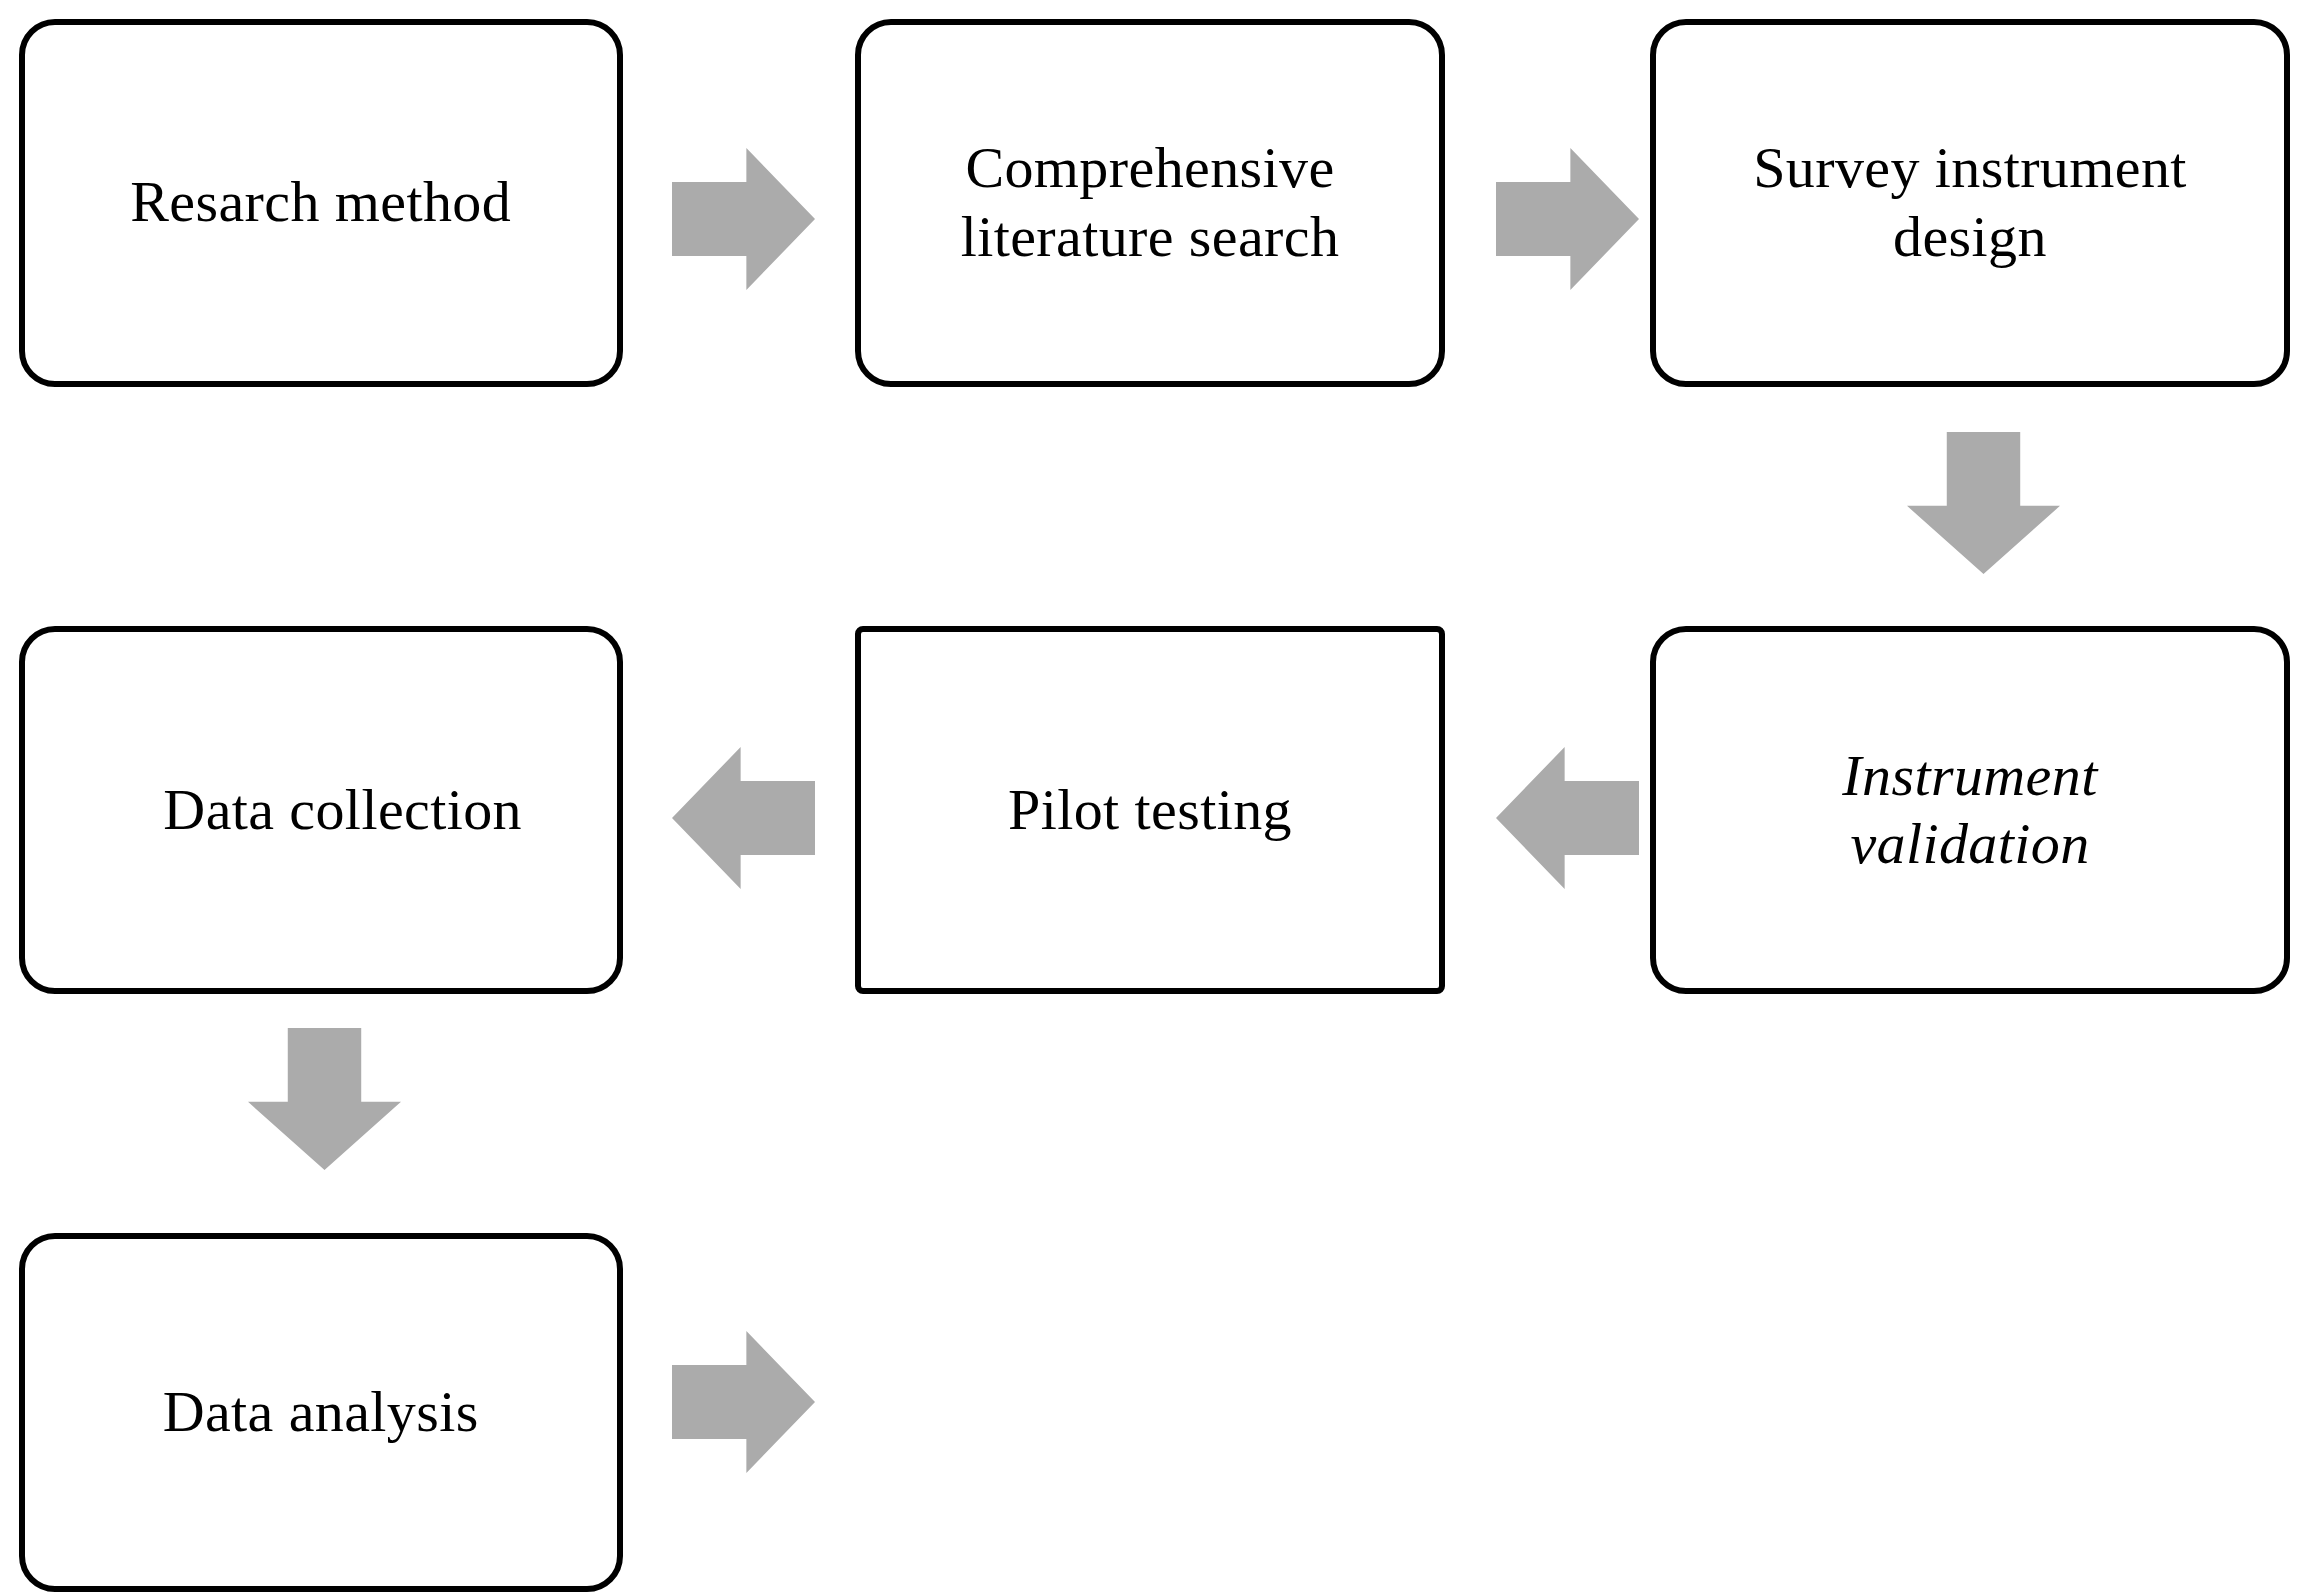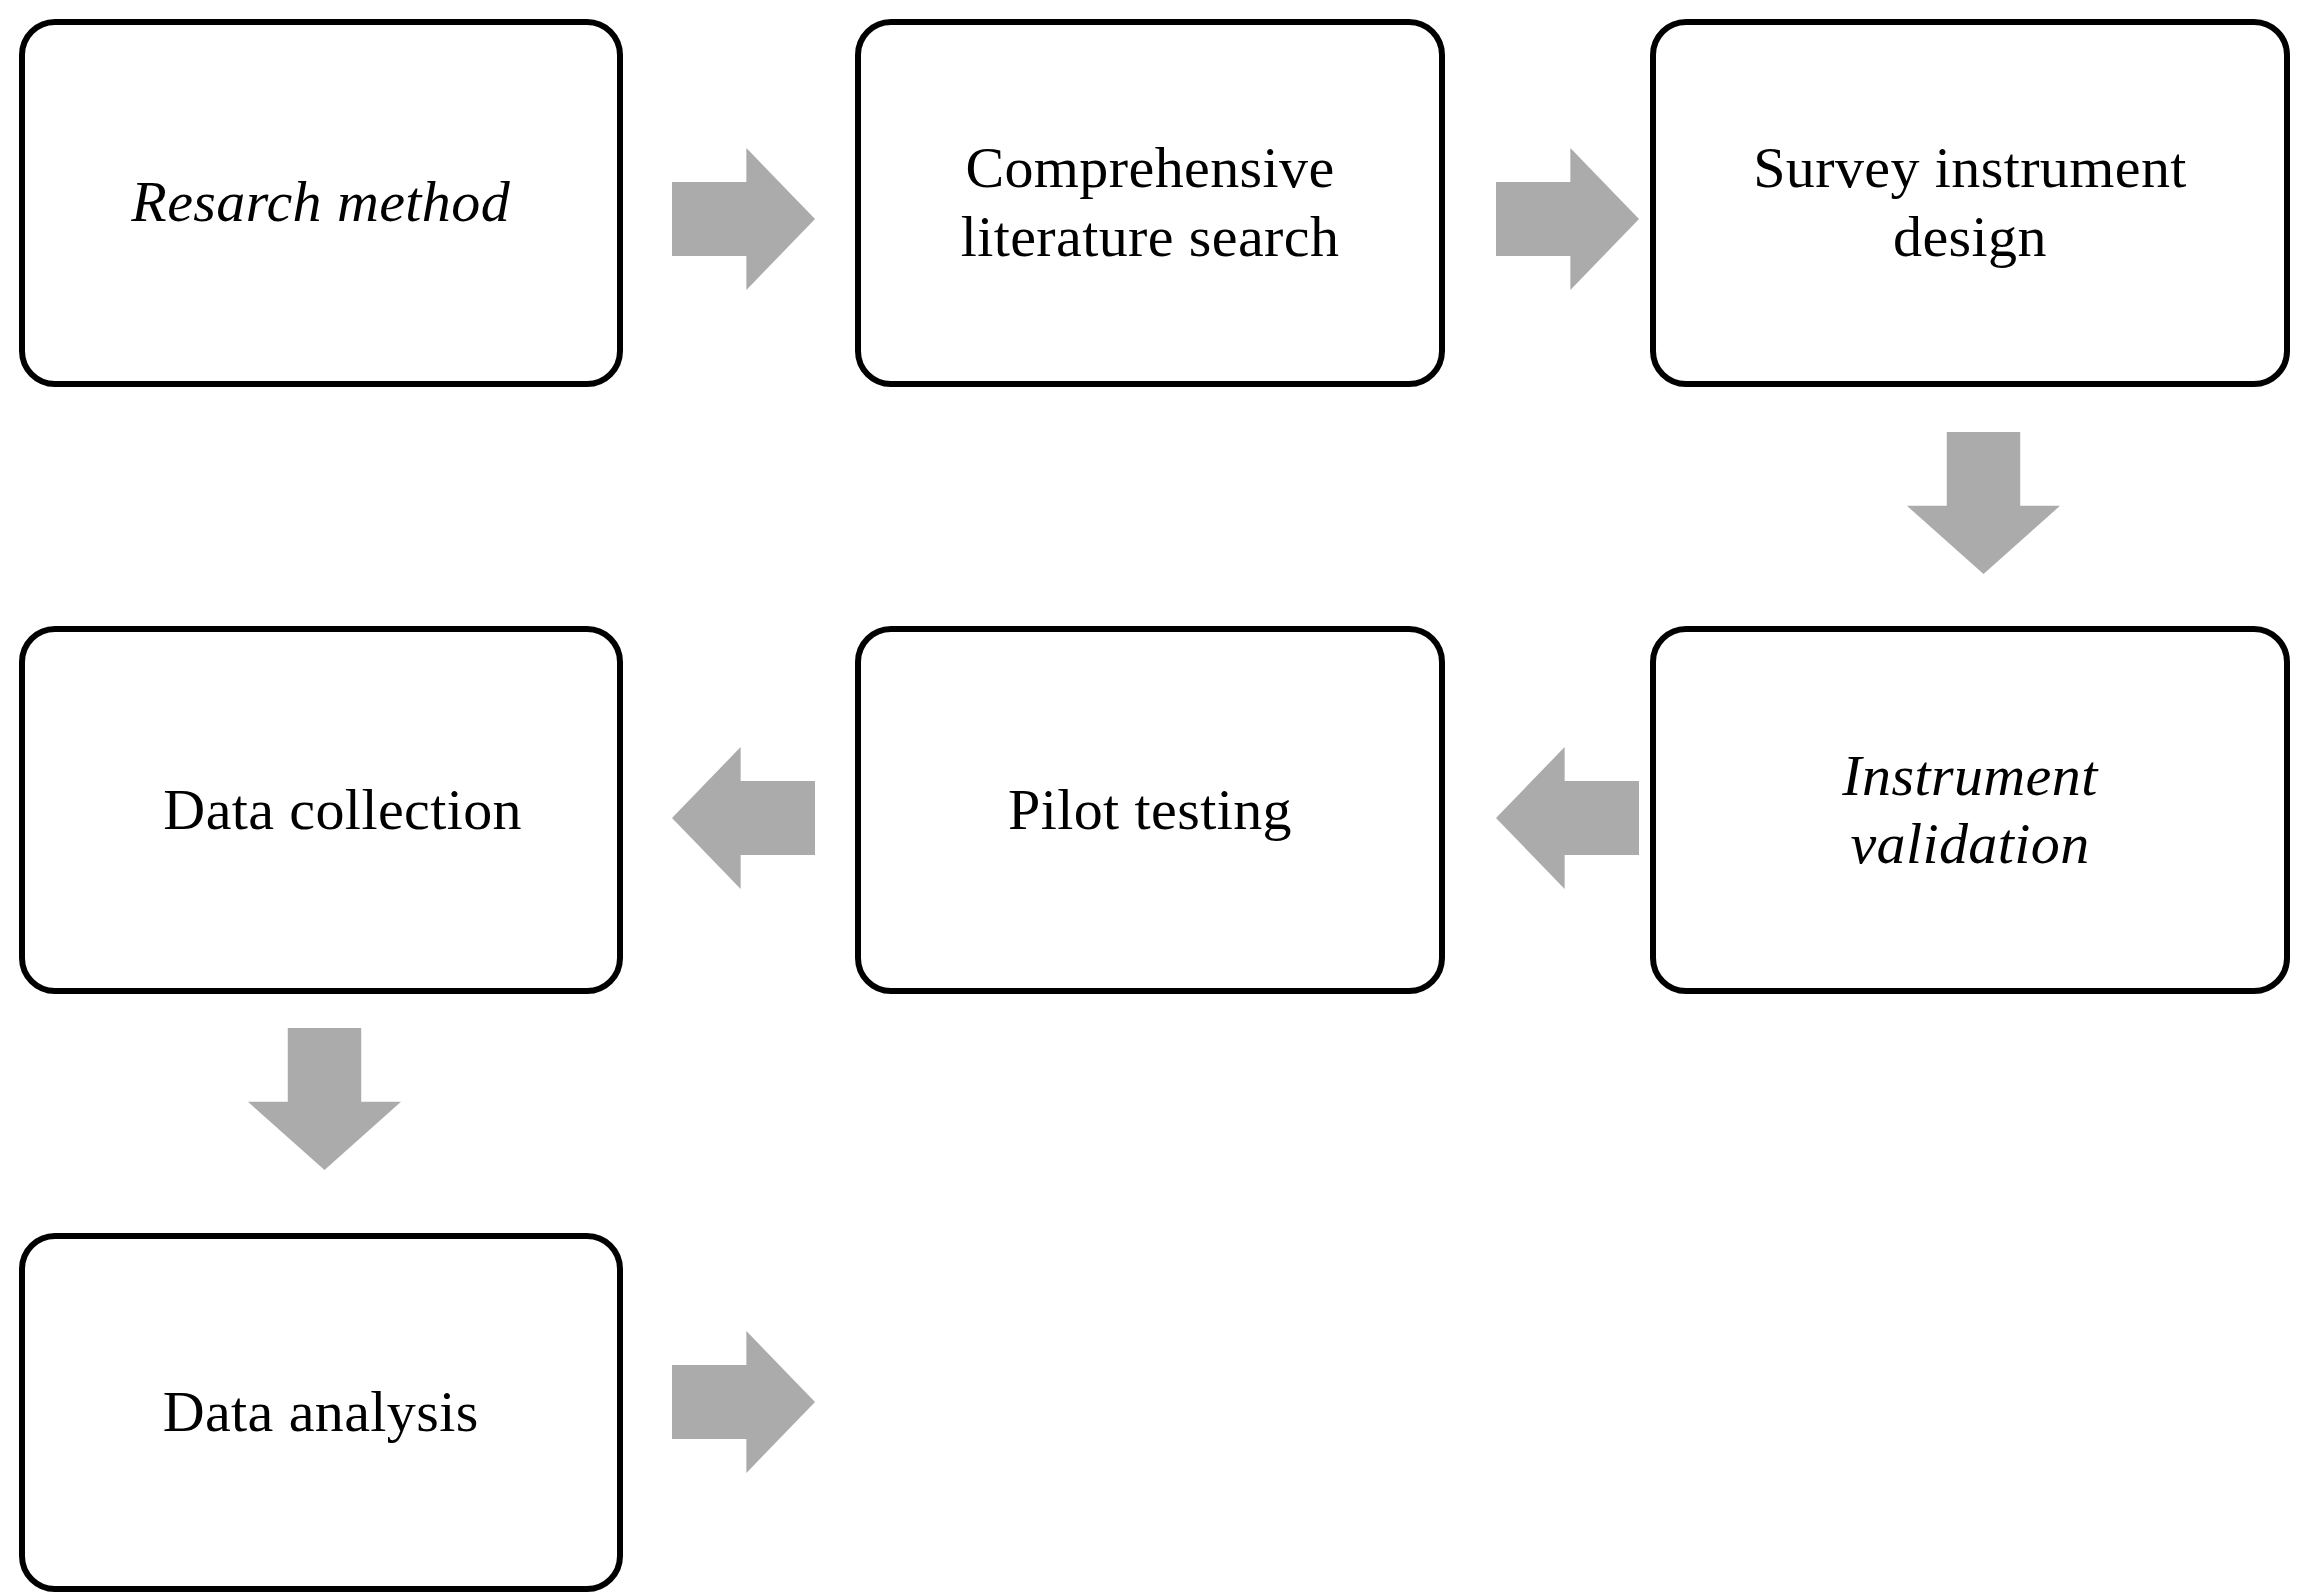--- a/index.html
+++ b/index.html
@@ -43,34 +43,34 @@
     display: block;
     width: 100%;
     height: 100%;
   }
 </style>
 </head>
 <body>
 
 <div id="canvas">
     <div class="node" style="left: 18.7px; top: 18.7px; width: 604px; height: 368px; border-color: rgb(0, 0, 0); background: rgb(255, 255, 255);">
-      <span class="node-label" style="color: rgb(0, 0, 0); font-style: italic;">Resarch method</span>
+      <span class="node-label" style="color: rgb(0, 0, 0);">Resarch method</span>
     </div>
     <div class="node" style="left: 1650px; top: 18.7px; width: 640px; height: 368px; border-color: rgb(0, 0, 0); background: rgb(255, 255, 255);">
       <span class="node-label" style="color: rgb(0, 0, 0);">Survey instrument
 design</span>
     </div>
     <div class="node" style="left: 855px; top: 18.7px; width: 590px; height: 368px; border-color: rgb(0, 0, 0); background: rgb(255, 255, 255);">
       <span class="node-label" style="color: rgb(0, 0, 0);">Comprehensive
 literature search</span>
     </div>
     <div class="node" style="left: 18.7px; top: 626px; width: 604px; height: 368px; border-color: rgb(0, 0, 0); background: rgb(255, 255, 255); padding-left: 44px;">
       <span class="node-label" style="color: rgb(0, 0, 0);">Data collection</span>
     </div>
-    <div class="node" style="left: 855px; top: 626px; width: 590px; height: 368px; border-color: rgb(0, 0, 0); background: rgb(255, 255, 255);">
+    <div class="node" style="left: 855px; top: 626px; width: 590px; height: 368px; border-color: rgb(0, 0, 0); background: rgb(255, 255, 255); border-radius: 8px;">
       <span class="node-label" style="color: rgb(0, 0, 0);">Pilot testing</span>
     </div>
     <div class="node" style="left: 1650px; top: 626px; width: 640px; height: 368px; border-color: rgb(0, 0, 0); background: rgb(255, 255, 255);">
       <span class="node-label" style="color: rgb(0, 0, 0); font-style: italic;">Instrument
 validation</span>
     </div>
     <div class="node" style="left: 18.7px; top: 1233px; width: 604px; height: 359px; border-color: rgb(0, 0, 0); background: rgb(255, 255, 255);">
       <span class="node-label" style="color: rgb(0, 0, 0);">Data analysis</span>
     </div>
     <div class="arrow" style="left: 672px; top: 148px; width: 143px; height: 142px;">

